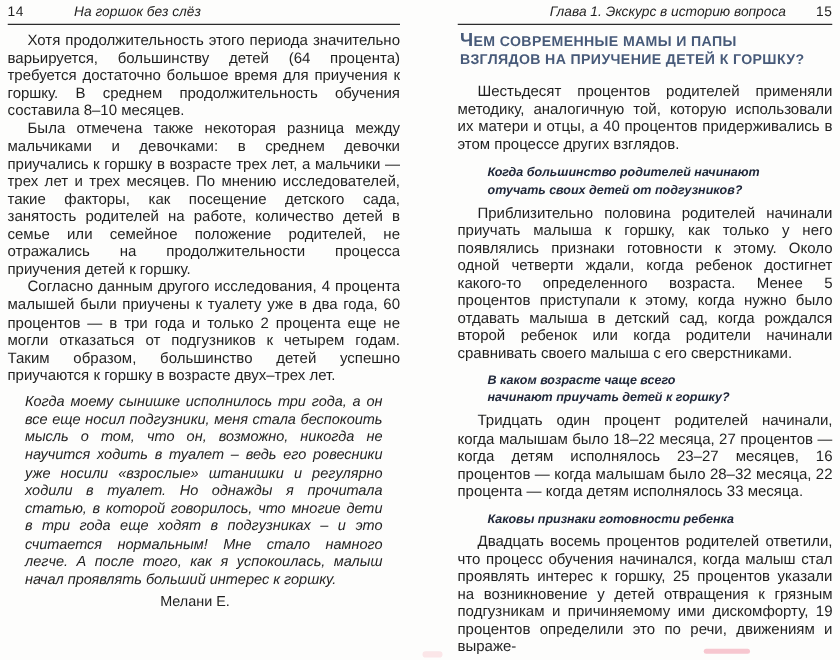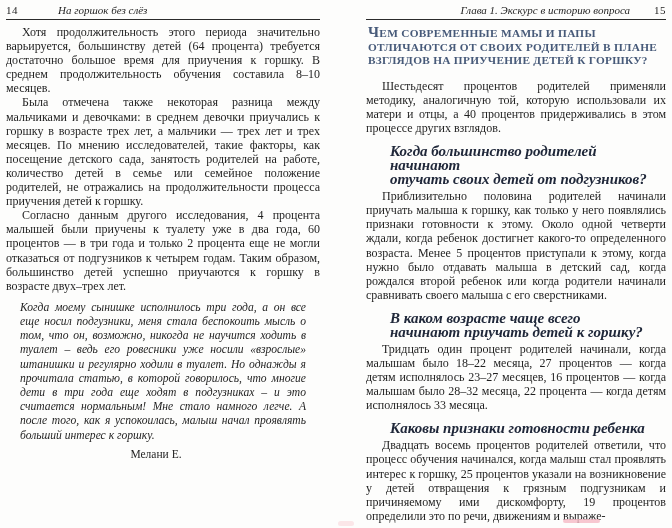--- a/index.html
+++ b/index.html
@@ -2,21 +2,21 @@
 <html lang="ru" style="--paper: #fdfdfc; --body_text: #1f1f1f; --rule: #2b2b2b; --heading_color: #475a79; --subheading_color: #20283a; --pink_mark: #f5b9c4;"><head>
 <meta charset="utf-8">
 <style>
   html, body { margin: 0; padding: 0; }
   .spread {
     position: relative;
     width: 672px;
     height: 528px;
     overflow: hidden;
     background: var(--paper, #fdfdfc);
-    font-family: Liberation Serif, serif;
+    font-family: Liberation Sans, sans-serif;
     color: var(--body_text, #1f1f1f);
   }
   .page { position: absolute; top: 0; height: 528px; overflow: hidden; }
   .page-left  { left: 6px;   width: 314px; }
   .page-right { left: 366px; width: 300px; }
 
   .running-head {
     display: flex;
     align-items: baseline;
     padding: 4px 0 3px 0;
@@ -63,21 +63,21 @@
     line-height: 13.6px;
     letter-spacing: 0.3px;
   }
   .chapter-heading .hl { display: block; }
   .chapter-heading .hl:first-child::first-letter { font-size: 15px; }
 
   .subheading {
     margin: 9px 0 3px 24px;
     font-weight: bold;
     font-style: italic;
-    font-size: 15px;
+    font-size: 10px;
     line-height: 14px;
     color: var(--subheading_color, #20283a);
   }
   .subheading .shl { display: block; }
 
   .pink-underline {
     position: absolute;
     left: 563px; top: 519px;
     width: 37px; height: 4px;
     background: var(--pink_mark, #f5b9c4);
@@ -113,21 +113,20 @@
   </section>
 
   <section class="page page-right">
     <header class="running-head rh-right">
       <span class="run-title">Глава 1. Экскурс в историю вопроса</span>
       <span class="page-num">15</span>
     </header>
     <div class="body-text">
       <h2 class="chapter-heading">
         <span class="hl">ЧЕМ СОВРЕМЕННЫЕ МАМЫ И ПАПЫ</span>
-        <span class="hl">ОТЛИЧАЮТСЯ ОТ СВОИХ РОДИТЕЛЕЙ В ПЛАНЕ</span>
         <span class="hl">ВЗГЛЯДОВ НА ПРИУЧЕНИЕ ДЕТЕЙ К ГОРШКУ?</span>
       </h2>
       <p class="para">Шестьдесят процентов родителей применяли методику, аналогичную той, которую использовали их матери и отцы, а 40 процентов придерживались в этом процессе других взглядов.</p>
 
       <h3 class="subheading">
         <span class="shl">Когда большинство родителей начинают</span>
         <span class="shl">отучать своих детей от подгузников?</span>
       </h3>
       <p class="para">Приблизительно половина родителей начинали приучать малыша к горшку, как только у него появлялись признаки готовности к этому. Около одной четверти ждали, когда ребенок достигнет какого-то определенного возраста. Менее 5 процентов приступали к этому, когда нужно было отдавать малыша в детский сад, когда рождался второй ребенок или когда родители начинали сравнивать своего малыша с его сверстниками.</p>
 

